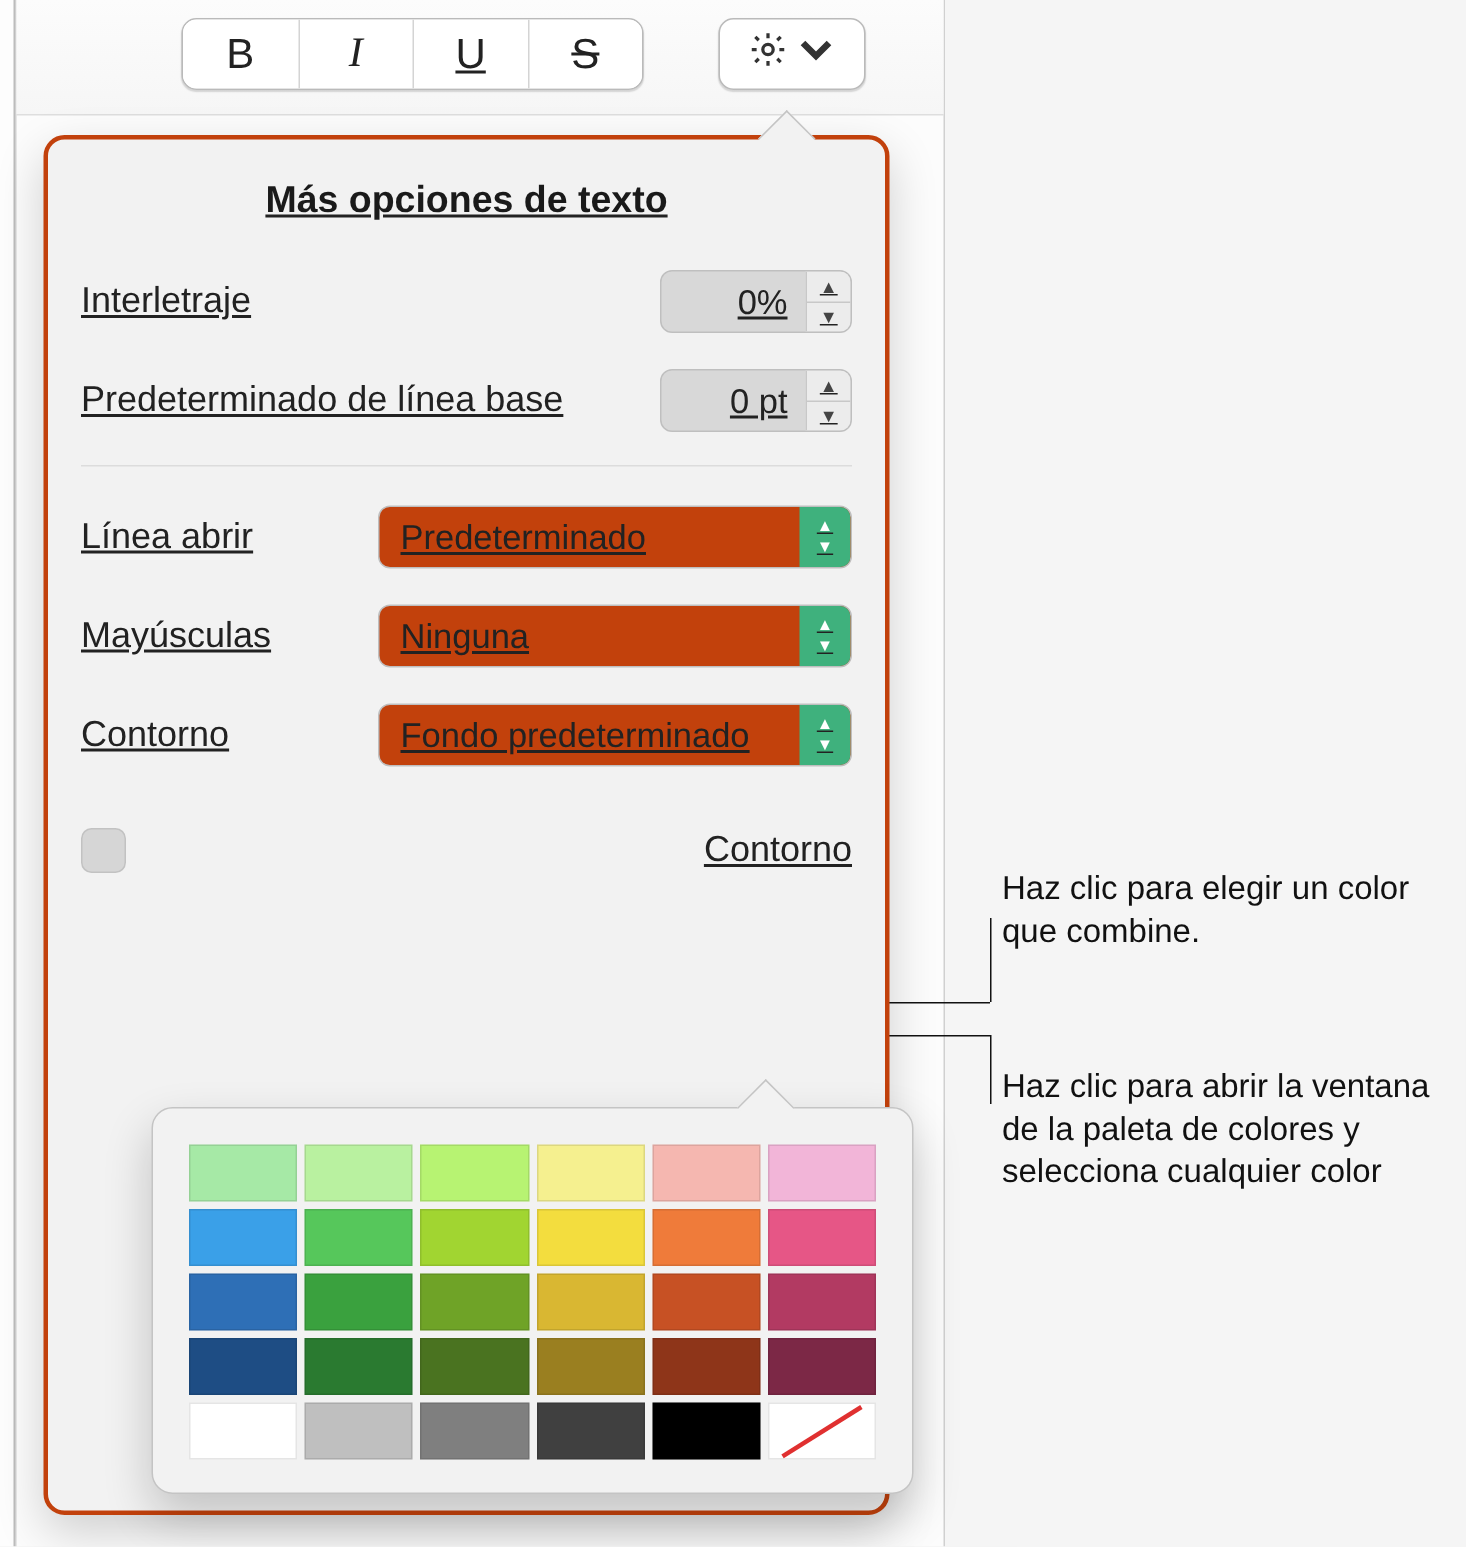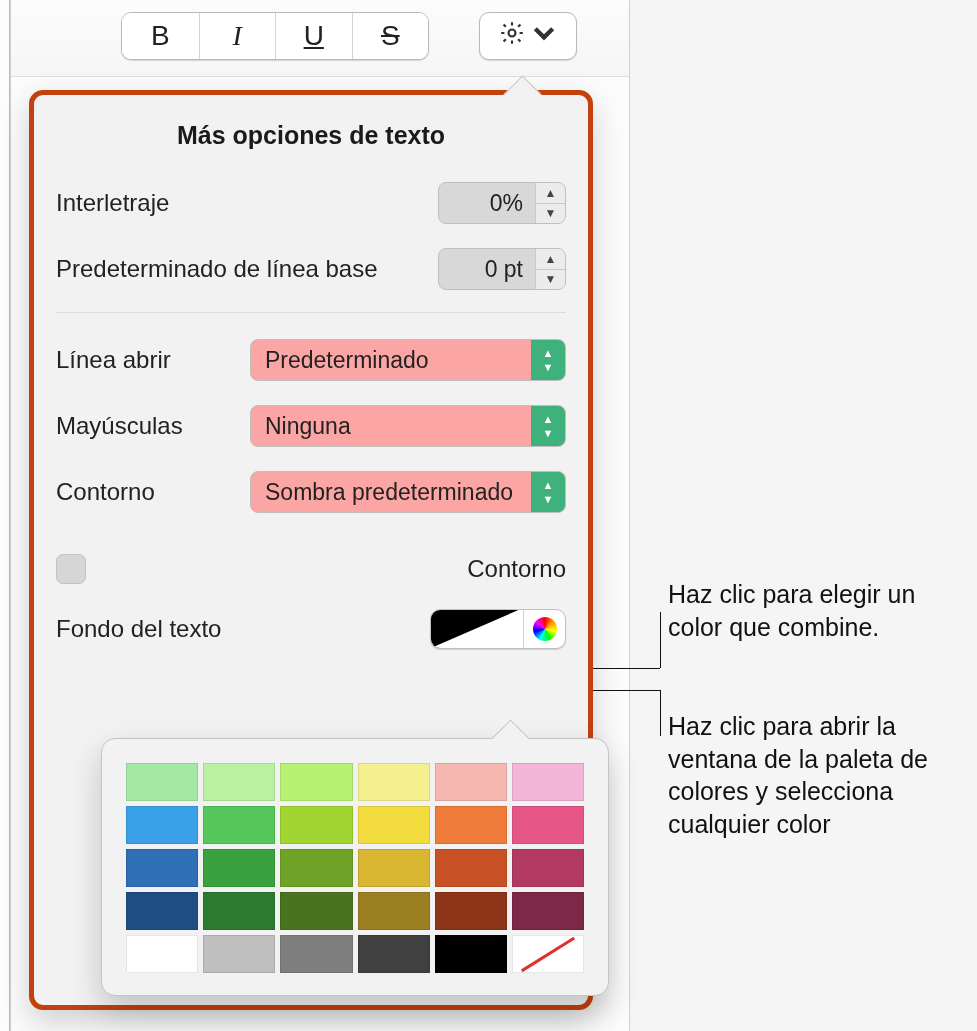--- a/index.html
+++ b/index.html
@@ -48,24 +48,25 @@
     position: absolute; left: 468px; top: 12px;
     width: 98px; height: 48px;
     border:1px solid #bababa; border-radius:10px;
     background:#fff; display:flex; align-items:center; justify-content:center;
     gap:6px; cursor:pointer; z-index:3;
     box-shadow: 0 1px 1px rgba(0,0,0,.15);
   }
   .gear-dd svg { width:26px; height:26px; }
   .popover {
     position:absolute; left:18px; top:90px; width:564px; height:920px;
-    background:#f2f2f2; border:5px solid #c2410c; border-radius:14px;
+    background:#f2f2f2; border:3px solid #c2410c; border-radius:14px;
     box-shadow:0 12px 32px rgba(0,0,0,.18);
     padding:26px 22px 0 22px;
     z-index:2;
+    text-decoration:underline;
   }
   .popover::before {
     content:""; position:absolute; top:-14px; right:52px;
     width:26px; height:26px; background:#f2f2f2;
     border-left:1px solid #c4c4c4; border-top:1px solid #c4c4c4;
     transform: rotate(45deg);
   }
   .pop-title {
     text-align:center; font-weight:600; font-size:25px; color:#1a1a1a;
     margin: 0 0 30px 0;
@@ -87,21 +88,21 @@
     border-left:1px solid #c8c8c8;
     display:flex; flex-direction:column;
   }
   .step-col div { flex:1; display:flex; align-items:center; justify-content:center;
                   font-size:12px; color:#444; cursor:pointer;}
   .step-col div+div{border-top:1px solid #c8c8c8;}
   .sep { height:1px; background:#dcdcdc; margin:4px 0 24px 0;}
   .sel-field {
     display:flex; align-items:center;
     width:316px; height:42px;
-    background:#fca5a5; border-radius:8px;
+    background:#c2410c; border-radius:8px;
     border:1px solid #bfbfbf; overflow:hidden;
     cursor:pointer;
   }
   .sel-field .val { flex:1; padding:0 14px; font-size:23px;}
   .sel-field .caret {
     width:34px; height:100%; background:#3fb17d;
     display:flex; flex-direction:column; align-items:center; justify-content:center;
     gap:2px; color:#fff; font-size:11px;
   }
   .chk-row { display:flex; align-items:center; gap:16px; height:40px; margin-bottom:8px;justify-content:space-between;}
@@ -133,21 +134,21 @@
     border-left:1px solid #c4c4c4; border-top:1px solid #c4c4c4;
     transform:rotate(45deg);
   }
   .cgrid{ display:flex; flex-direction:column; gap:5px;}
   .cgrid .r{ display:flex; gap:5px;}
   .cgrid .c{ flex:1; height:38px; cursor:pointer; border:1px solid rgba(0,0,0,.1);}
   .cgrid .c.none{ background:#fff; position:relative;}
   .cgrid .c.none::after{content:"";position:absolute;left:6%;right:6%;top:48%;height:3px;
     background:#e03030; transform:rotate(-32deg);}
   
-  .callout{ position:absolute; font-size:25px; line-height:1.3; color:#111;}
+  .callout{ position:absolute; font-size:22px; line-height:1.3; color:#111;}
   .lead{ position:absolute; background:#111; height:1px;}
   .leadv{ position:absolute; background:#111; width:1px;}
 </style>
 </head>
 <body>
 
 <div class="page-edge"></div>
 
 <div class="panel-frame">
 
@@ -217,44 +218,35 @@
         <div class="caret">
             <span>▲</span>
             <span>▼</span>
           </div>
       </div>
     </div>
 
     <div class="row">
       <div class="label">Contorno</div>
       <div class="sel-field">
-        <div class="val">Sombra predeterminado</div>
+        <div class="val">Fondo predeterminado</div>
         <div class="caret">
             <span>▲</span>
             <span>▼</span>
           </div>
       </div>
     </div>
 
     <div style="height:14px"></div>
 
     <div class="chk-row">
       <div class="chk"></div>
       <div class="label">Contorno</div>
     </div>
 
-    <div class="bg-row">
-      <div class="label">Fondo del texto</div>
-      <div class="color-ctrl">
-        <div class="color-swatch"></div>
-        <div class="color-wheel">
-          <div class="cw"></div>
-        </div>
-      </div>
-    </div>
   </div>
 
   <div class="grid-pop">
     <div class="cgrid" id="cgrid">
         <div class="r">
           <div class="c" style="background: rgb(166, 233, 166);"></div>
           <div class="c" style="background: rgb(185, 241, 160);"></div>
           <div class="c" style="background: rgb(183, 243, 114);"></div>
           <div class="c" style="background: rgb(245, 240, 143);"></div>
           <div class="c" style="background: rgb(245, 183, 176);"></div>

